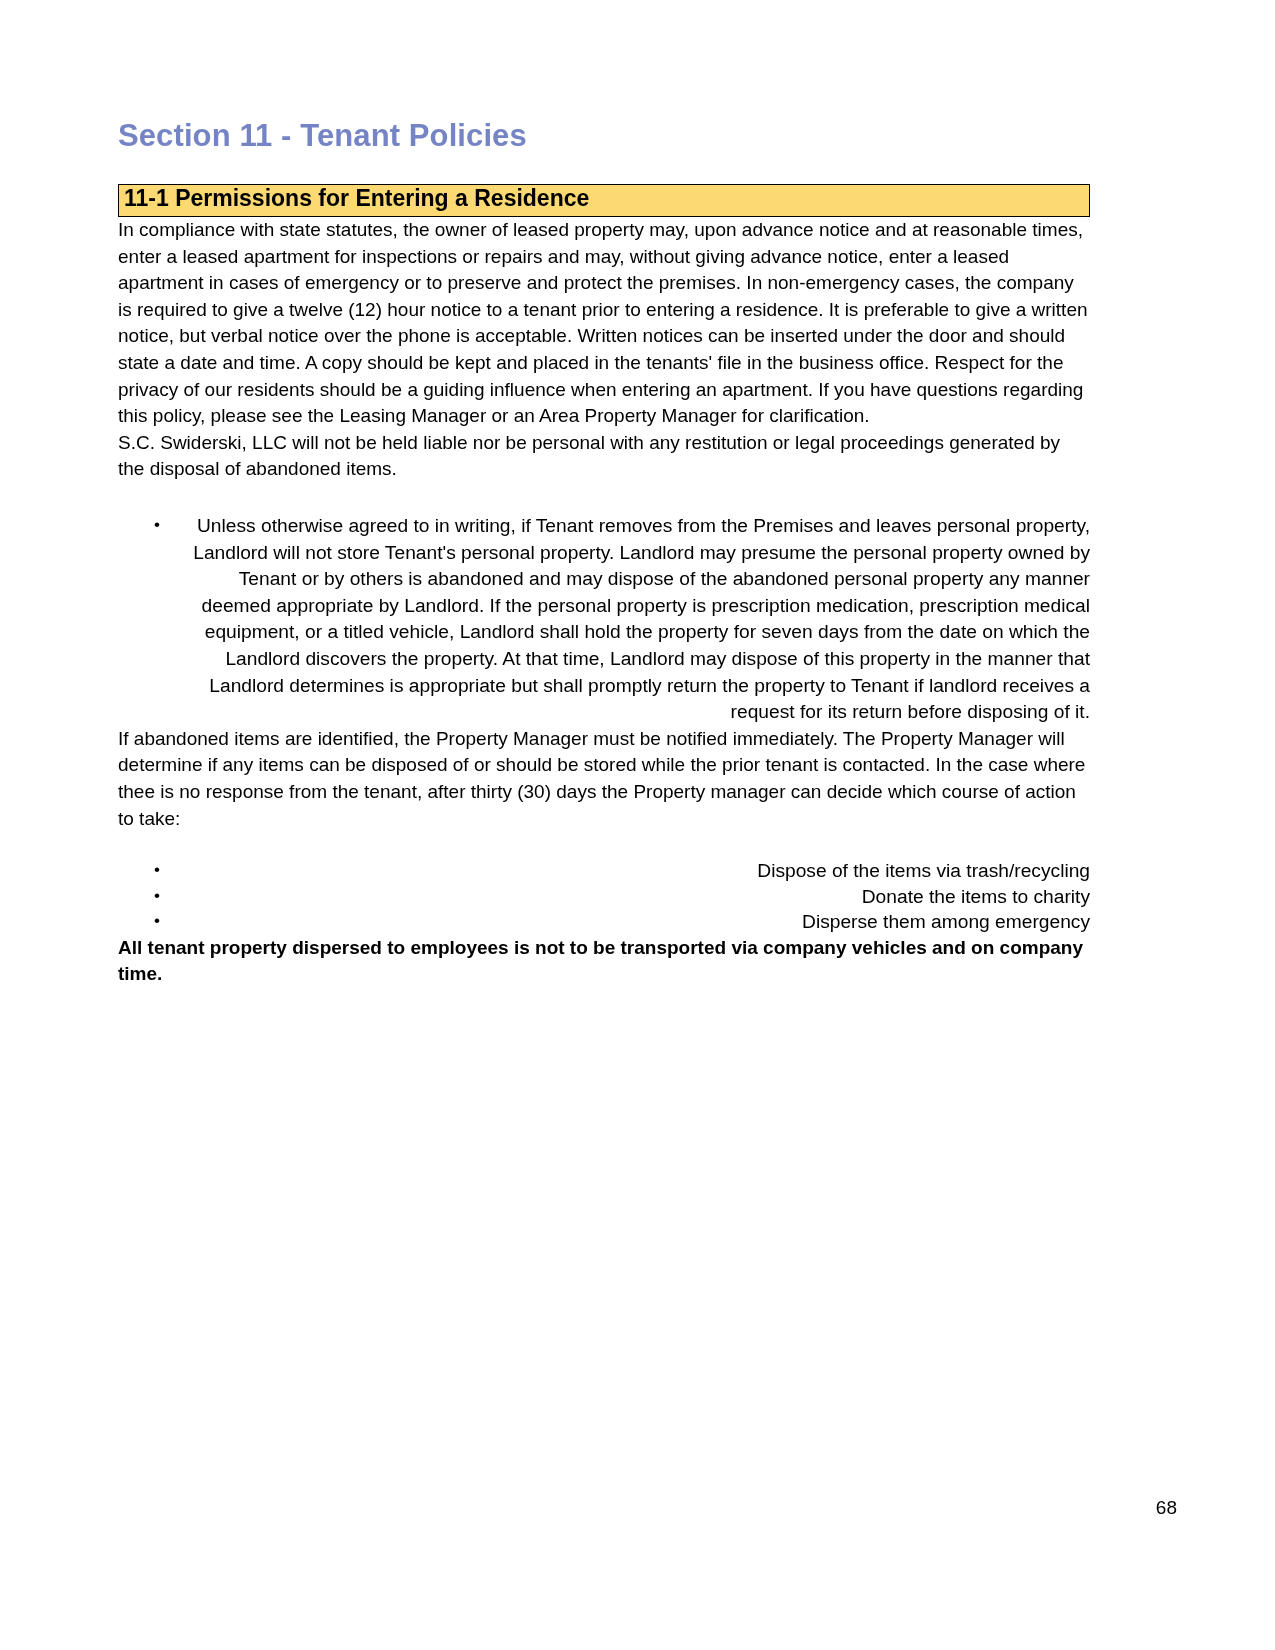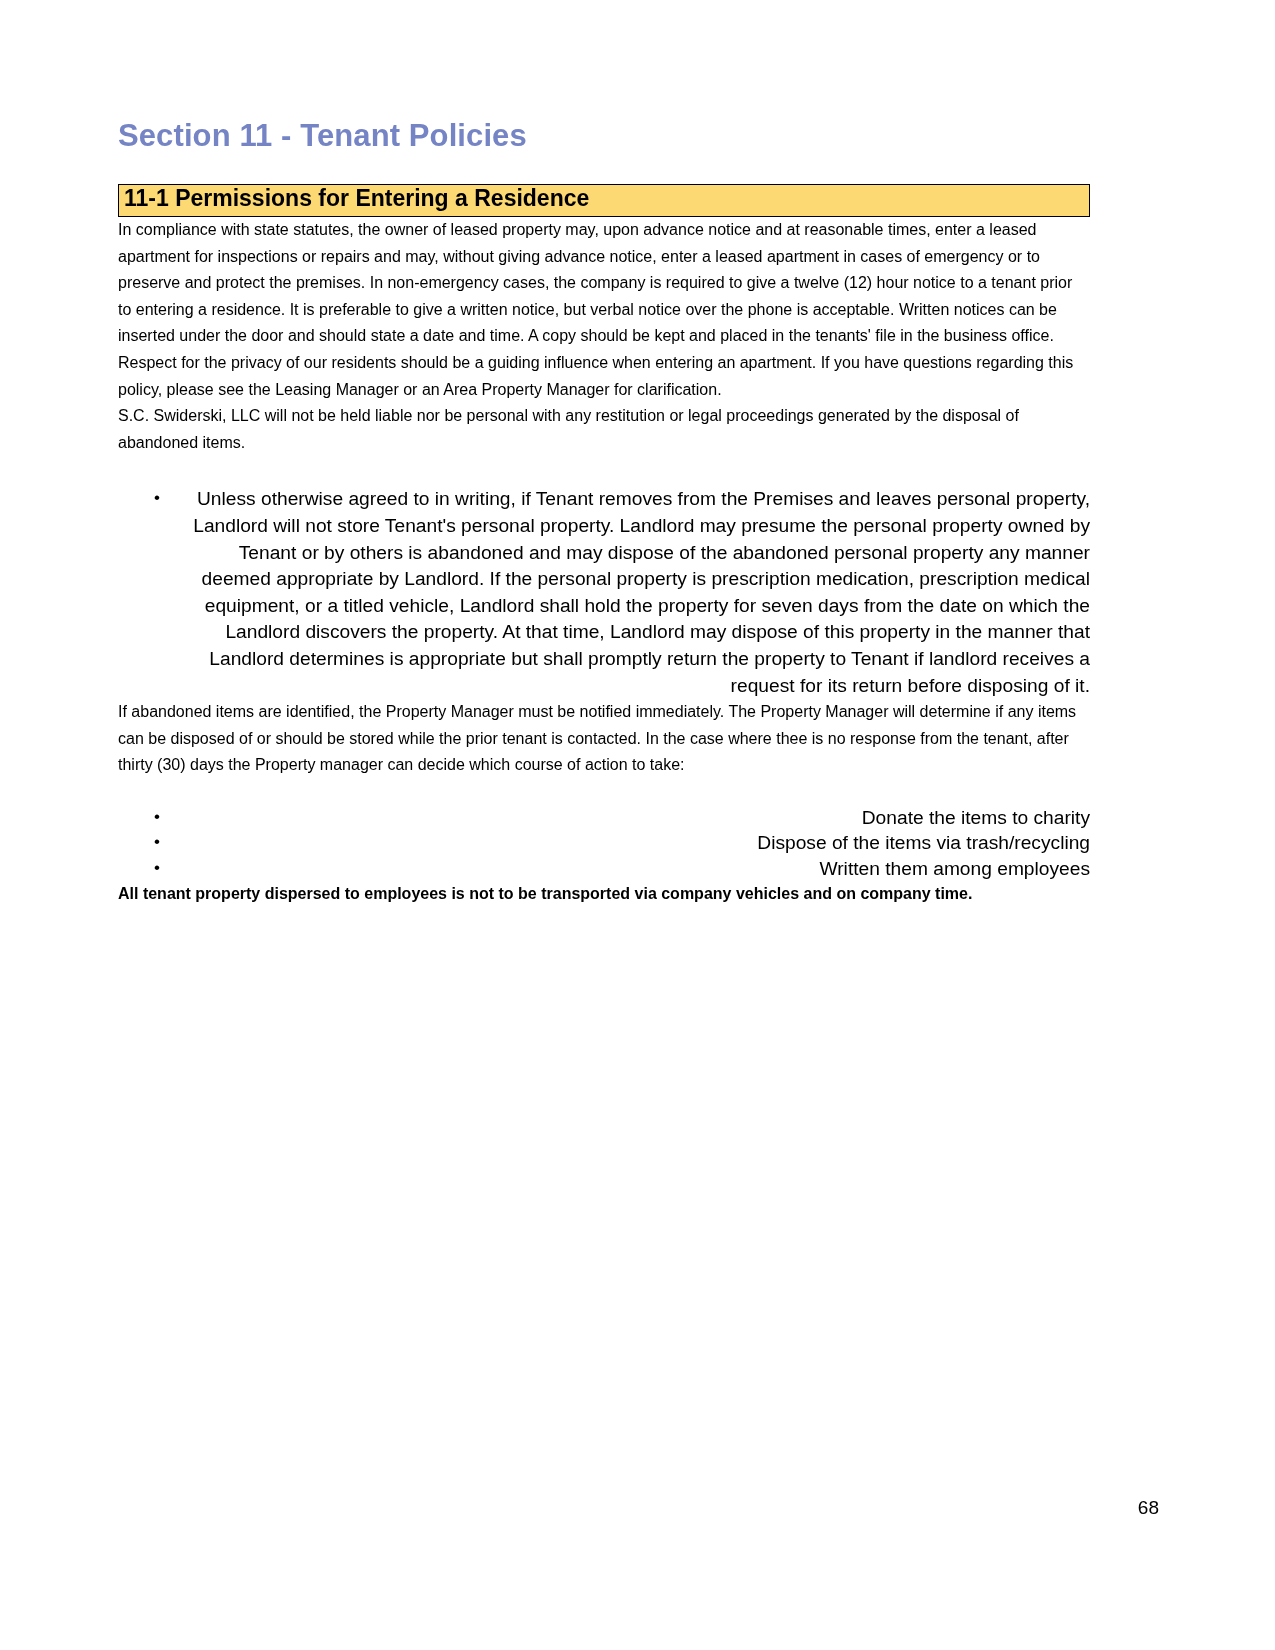--- a/index.html
+++ b/index.html
@@ -50,21 +50,21 @@
     color: #000000;
     padding: 0 0 5px 5px;
     line-height: 1.15;
     white-space: nowrap;
   }
   .bar-1 { margin-top: 30px; }
   .bar-2 { margin-top: 44px; }
 
   
   p.body {
-    font-size: 16px;
+    font-size: 19px;
     line-height: 26.6px;
     margin: 0;
     color: #000000;
     text-align: left;
   }
   .p-after-bar   { margin-top: 32px; }
   .p-gap         { margin-top: 27px; }
   .p-after-list  { margin-top: 30px; }
   .p-bold {
     font-weight: bold;
@@ -96,21 +96,21 @@
     left: 36px;
     top: -1px;
     font-size: 17px;
     line-height: 26.6px;
     color: #000000;
   }
 
   
   .page-number {
     position: absolute;
-    right: 116px;
+    right: 98px;
     bottom: 133px;
     font-size: 19px;
     line-height: 1;
     color: #000000;
   }
 </style>
 </head>
 <body>
 
 <div class="page">
@@ -126,23 +126,23 @@
     <p class="body p-after-bar">S.C. Swiderski, LLC will not be held liable nor be personal with any restitution or legal proceedings generated by the disposal of abandoned items.</p>
 
 
     <ul class="bullets list-long">
       <li>Unless otherwise agreed to in writing, if Tenant removes from the Premises and leaves personal property, Landlord will not store Tenant's personal property. Landlord may presume the personal property owned by Tenant or by others is abandoned and may dispose of the abandoned personal property any manner deemed appropriate by Landlord. If the personal property is prescription medication, prescription medical equipment, or a titled vehicle, Landlord shall hold the property for seven days from the date on which the Landlord discovers the property. At that time, Landlord may dispose of this property in the manner that Landlord determines is appropriate but shall promptly return the property to Tenant if landlord receives a request for its return before disposing of it.</li>
     </ul>
 
     <p class="body p-after-list">If abandoned items are identified, the Property Manager must be notified immediately. The Property Manager will determine if any items can be disposed of or should be stored while the prior tenant is contacted. In the case where thee is no response from the tenant, after thirty (30) days the Property manager can decide which course of action to take:</p>
 
     <ul class="bullets list-short">
+      <li>Dispose of the items via trash/recycling</li>
       <li>Donate the items to charity</li>
-      <li>Dispose of the items via trash/recycling</li>
-      <li>Written them among employees</li>
+      <li>Disperse them among emergency</li>
     </ul>
 
     <p class="body p-bold">All tenant property dispersed to employees is not to be transported via company vehicles and on company time.</p>
 
   </div>
 
   <div class="page-number">68</div>
 </div>
 
 </body></html>

